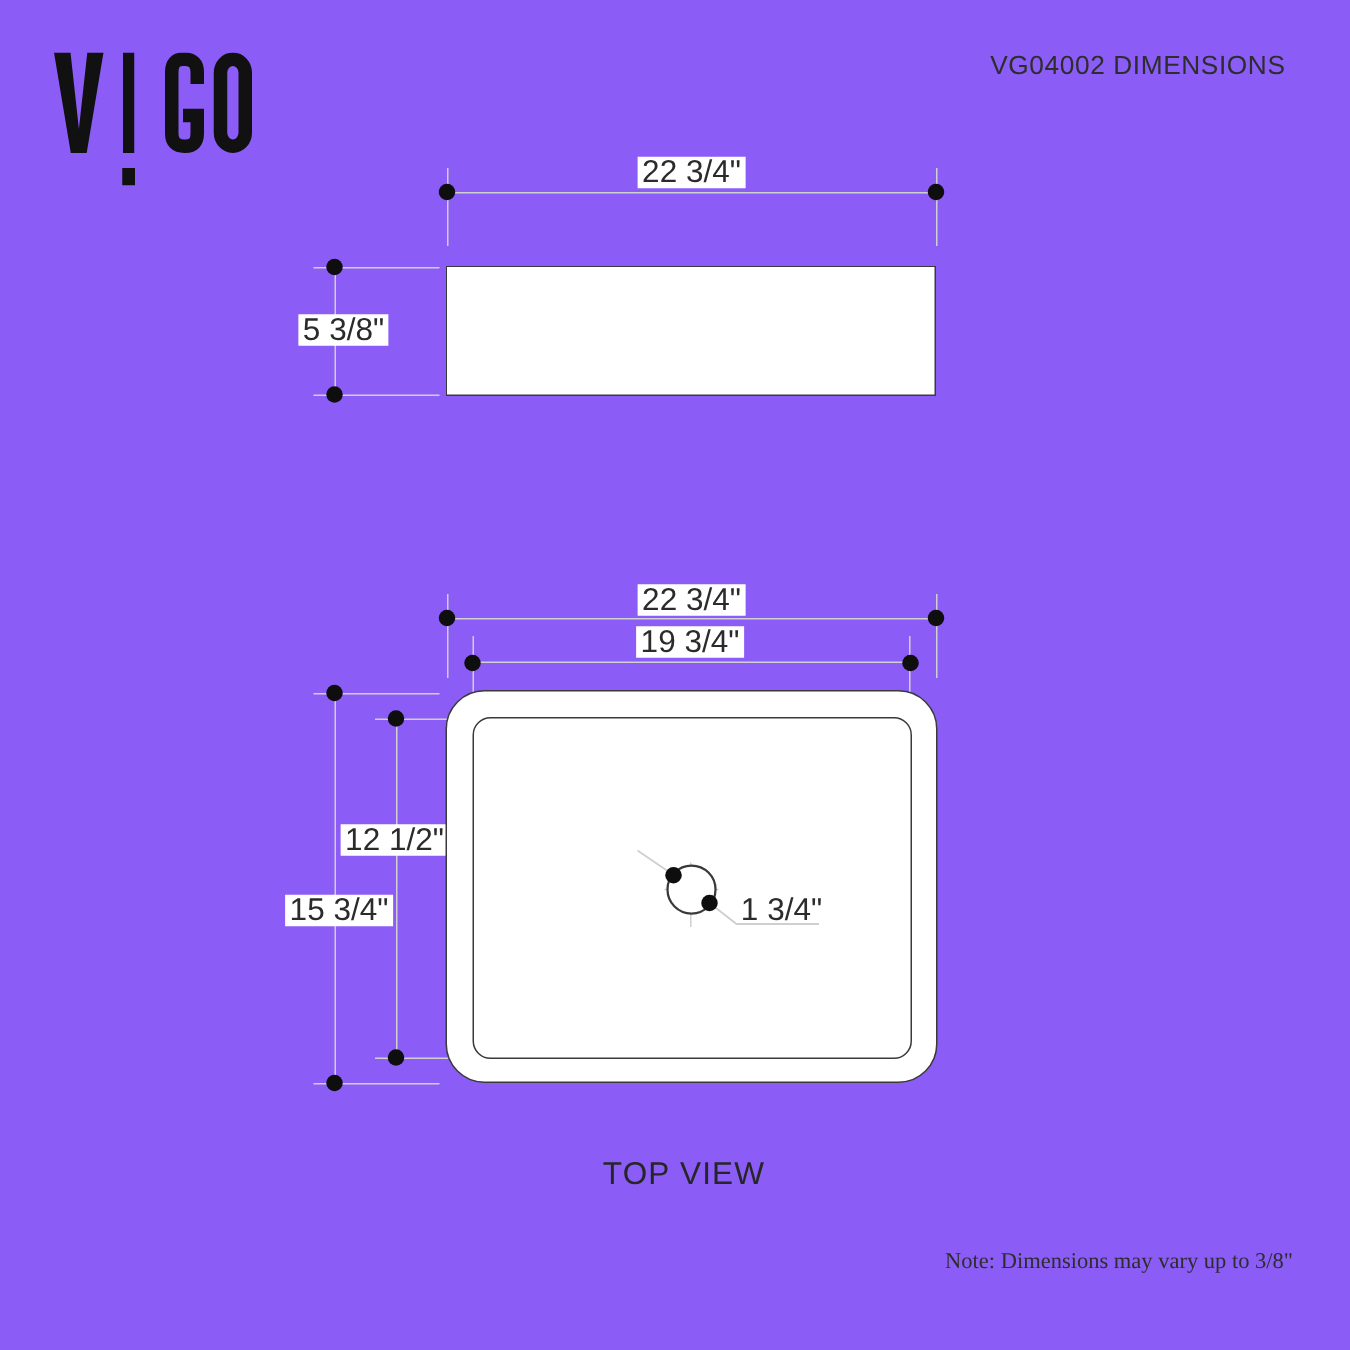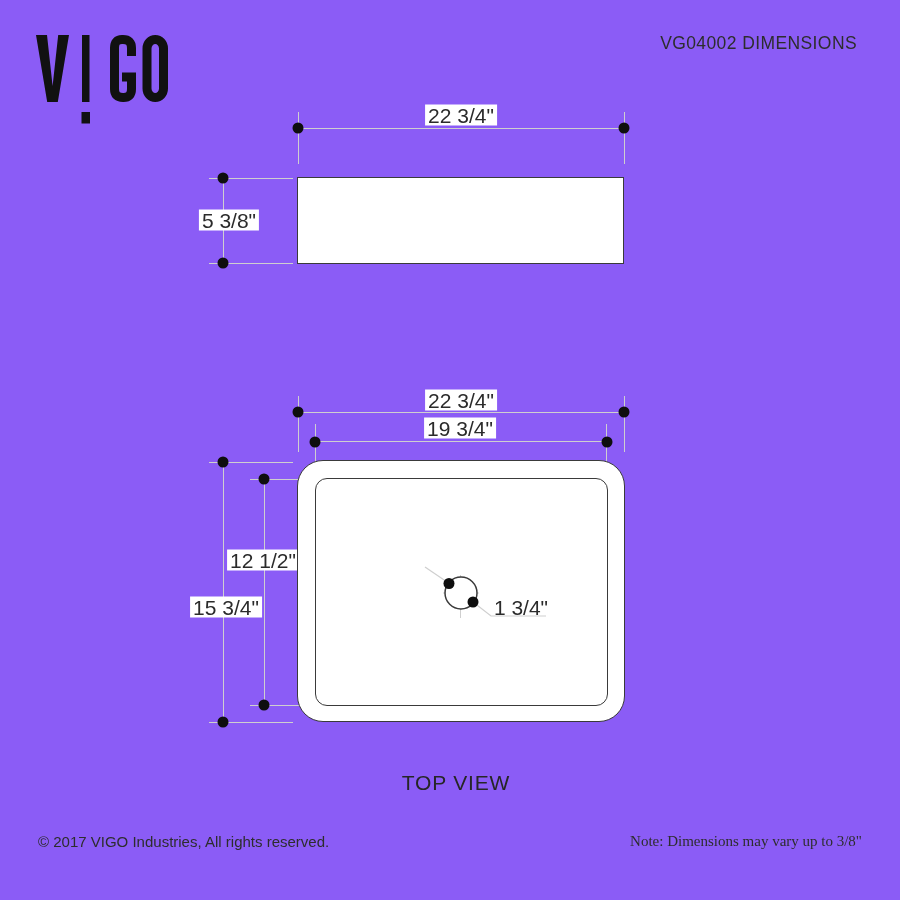--- a/index.html
+++ b/index.html
@@ -106,16 +106,15 @@
     <circle cx="51" cy="38" r="16" fill="#fff" stroke="#3a3a3a" stroke-width="1.5"></circle>
     <line x1="15" y1="12" x2="40" y2="29" stroke="#cfcfcf" stroke-width="1.2"></line>
     <polyline points="63,47 81,61 136,61" fill="none" stroke="#cfcfcf" stroke-width="1.2"></polyline>
     <circle cx="39" cy="28.5" r="5.5" fill="#0e0e0e"></circle>
     <circle cx="63" cy="47" r="5.5" fill="#0e0e0e"></circle>
   </svg>
   <div class="dim-label" style="left:521px;top:607px;background:transparent;">1 3/4"</div>
 
   <div class="view-caption" style="left:456px;top:766px;margin-top:17px;">TOP VIEW</div>
 
-  <div class="footer-copyright">© 2017 VIGO Industries, All rights reserved.</div>
   <div class="footer-note">Note: Dimensions may vary up to 3/8"</div>
 
 </div>
 
 </body></html>

